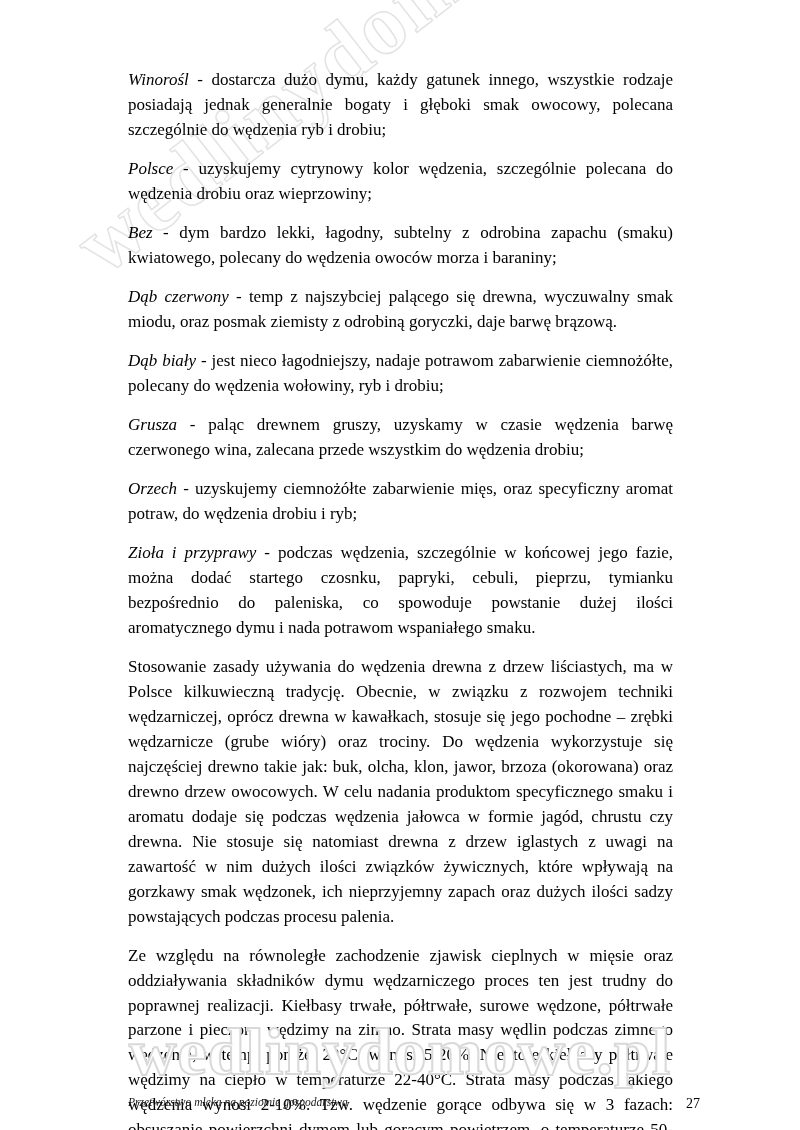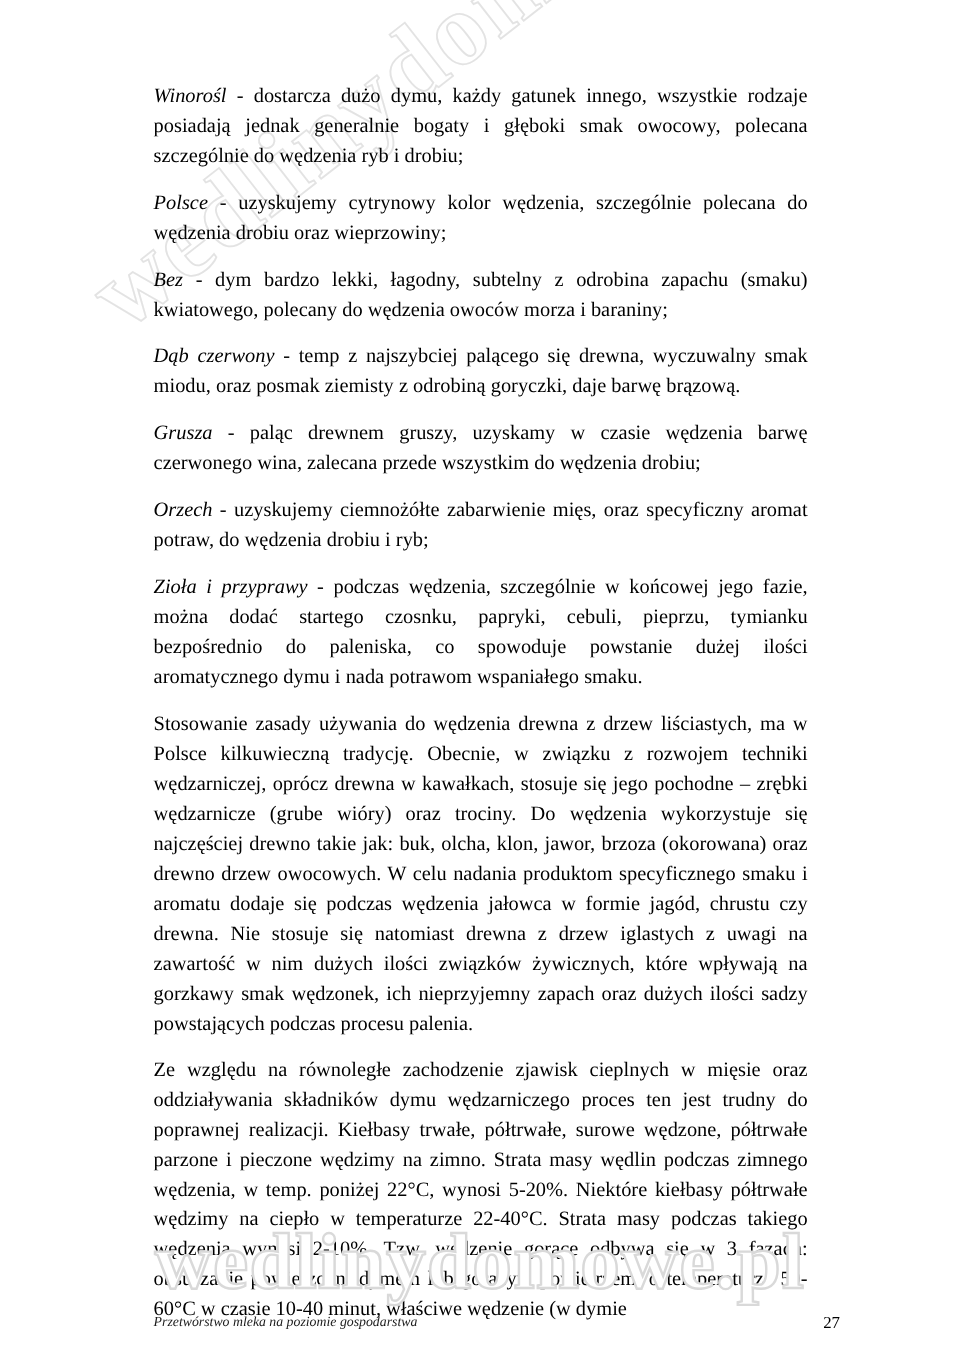--- a/index.html
+++ b/index.html
@@ -112,20 +112,21 @@
 
   <div class="wm-diagonal">
     <span>wedlinydomowe.pl</span>
   </div>
 
   <div class="content">
     <p class="para"><span class="term">Winorośl</span><span> - dostarcza dużo dymu, każdy gatunek innego, wszystkie rodzaje posiadają jednak generalnie bogaty i głęboki smak owocowy, polecana szczególnie do wędzenia ryb i drobiu;</span></p>
     <p class="para"><span class="term">Polsce</span><span> - uzyskujemy cytrynowy kolor wędzenia, szczególnie polecana do wędzenia drobiu oraz wieprzowiny;</span></p>
     <p class="para"><span class="term">Bez</span><span> - dym bardzo lekki, łagodny, subtelny z odrobina zapachu (smaku) kwiatowego, polecany do wędzenia owoców morza i baraniny;</span></p>
     <p class="para"><span class="term">Dąb czerwony</span><span> - temp z najszybciej palącego się drewna, wyczuwalny smak miodu, oraz posmak ziemisty z odrobiną goryczki, daje barwę brązową.</span></p>
+    <p class="para"><span class="term">Dąb biały</span><span> - jest nieco łagodniejszy, nadaje potrawom zabarwienie ciemnożółte, polecany do wędzenia wołowiny, ryb i drobiu;</span></p>
     <p class="para"><span class="term">Grusza</span><span> - paląc drewnem gruszy, uzyskamy w czasie wędzenia barwę czerwonego wina, zalecana przede wszystkim do wędzenia drobiu;</span></p>
     <p class="para"><span class="term">Orzech</span><span> - uzyskujemy ciemnożółte zabarwienie mięs, oraz specyficzny aromat potraw, do wędzenia drobiu i ryb;</span></p>
     <p class="para"><span class="term">Zioła i przyprawy</span><span> - podczas wędzenia, szczególnie w końcowej jego fazie, można dodać startego czosnku, papryki, cebuli, pieprzu, tymianku bezpośrednio do paleniska, co spowoduje powstanie dużej ilości aromatycznego dymu i nada potrawom wspaniałego smaku.</span></p>
     <p class="para block"><span>Stosowanie zasady używania do wędzenia drewna z drzew liściastych, ma w Polsce kilkuwieczną tradycję. Obecnie, w związku z rozwojem techniki wędzarniczej, oprócz drewna w kawałkach, stosuje się jego pochodne – zrębki wędzarnicze (grube wióry) oraz trociny. Do wędzenia wykorzystuje się najczęściej drewno takie jak: buk, olcha, klon, jawor, brzoza (okorowana) oraz drewno drzew owocowych. W celu nadania produktom specyficznego smaku i aromatu dodaje się podczas wędzenia jałowca w formie jagód, chrustu czy drewna. Nie stosuje się natomiast drewna z drzew iglastych z uwagi na zawartość w nim dużych ilości związków żywicznych, które wpływają na gorzkawy smak wędzonek, ich nieprzyjemny zapach oraz dużych ilości sadzy powstających podczas procesu palenia.</span></p>
     <p class="para block"><span>Ze względu na równoległe zachodzenie zjawisk cieplnych w mięsie oraz oddziaływania składników dymu wędzarniczego proces ten jest trudny do poprawnej realizacji. Kiełbasy trwałe, półtrwałe, surowe wędzone, półtrwałe parzone i pieczone wędzimy na zimno. Strata masy wędlin podczas zimnego wędzenia, w temp. poniżej 22°C, wynosi 5-20%. Niektóre kiełbasy półtrwałe wędzimy na ciepło w temperaturze 22-40°C. Strata masy podczas takiego wędzenia wynosi 2-10%. Tzw. wędzenie gorące odbywa się w 3 fazach: obsuszanie powierzchni dymem lub gorącym powietrzem, o temperaturze 50-60°C w czasie 10-40 minut, właściwe wędzenie (w dymie</span></p>
   </div>
 
   <div class="wm-bottom">wedlinydomowe.pl</div>
 
   <div class="footer">

